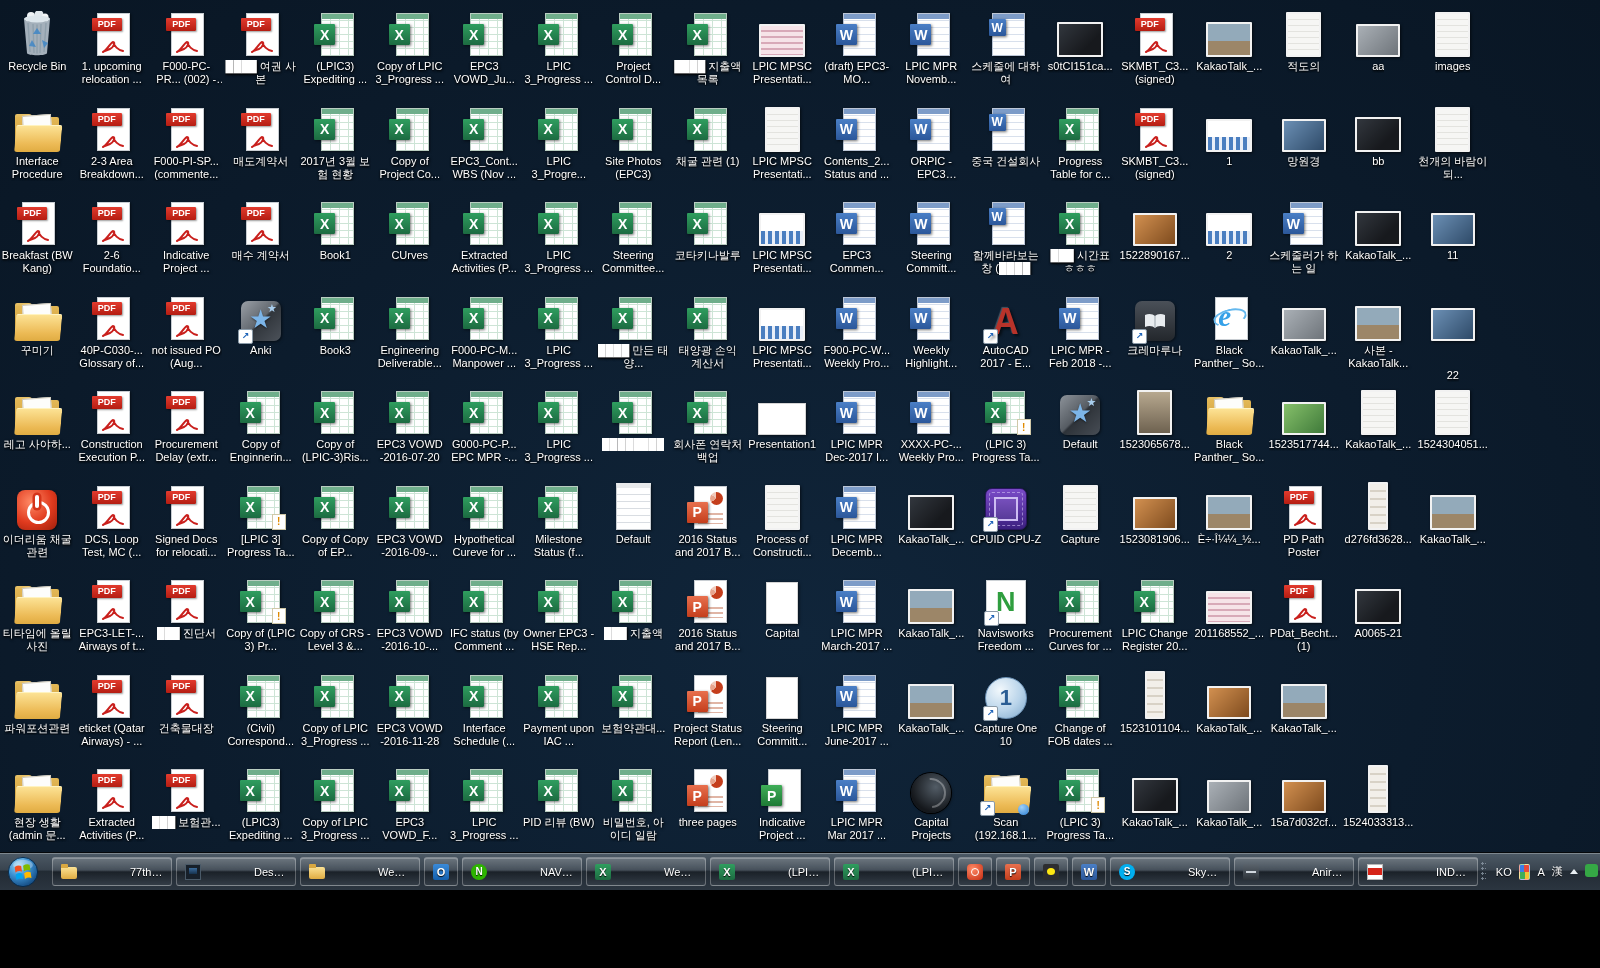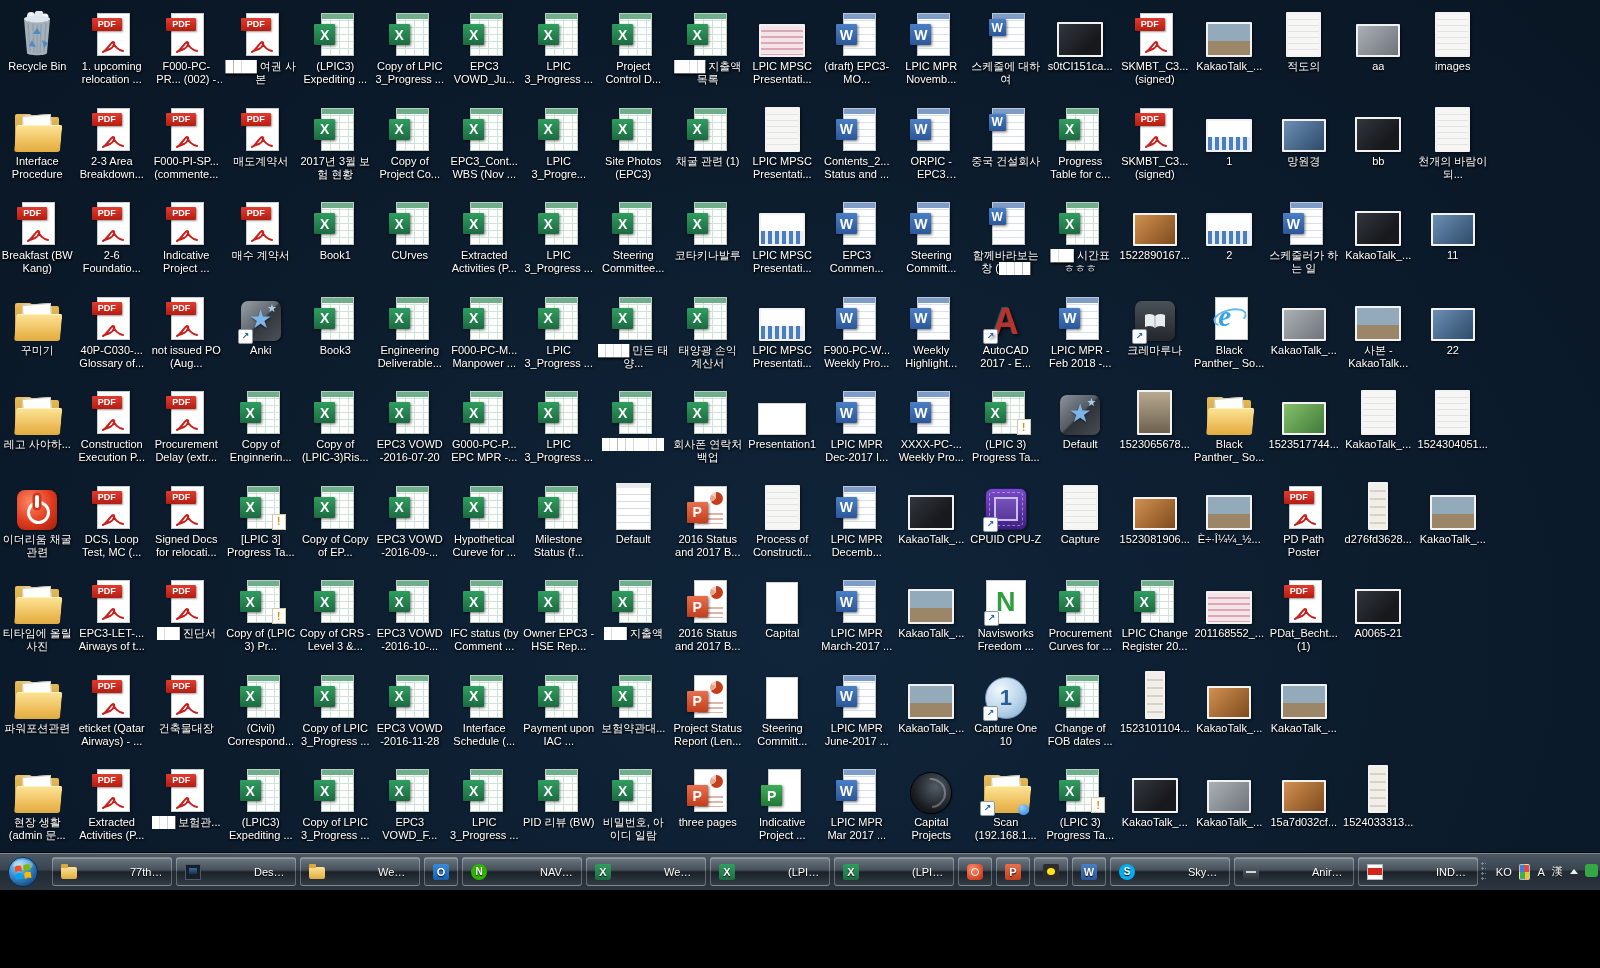--- a/index.html
+++ b/index.html
@@ -894,21 +894,21 @@
           <span class="img tone-gray"></span>
         </span>
         <span class="lbl">KakaoTalk_...</span>
       </div>
       <div class="cell" style="grid-area: 4 / 19;">
         <span class="ico">
           <span class="img tone-photo"></span>
         </span>
         <span class="lbl">사본 -KakaoTalk...</span>
       </div>
-      <div class="cell" style="grid-area: 4 / 20;">
+      <div class="cell" style="grid-area: 4 / 20; justify-content: space-between;">
         <span class="ico">
           <span class="img tone-blue"></span>
         </span>
         <span class="lbl">22</span>
       </div>
       <div class="cell" style="grid-area: 5 / 1;">
         <span class="ico">
           <span class="folder">
             <span class="ftab"></span>
             <span class="fback"></span>

